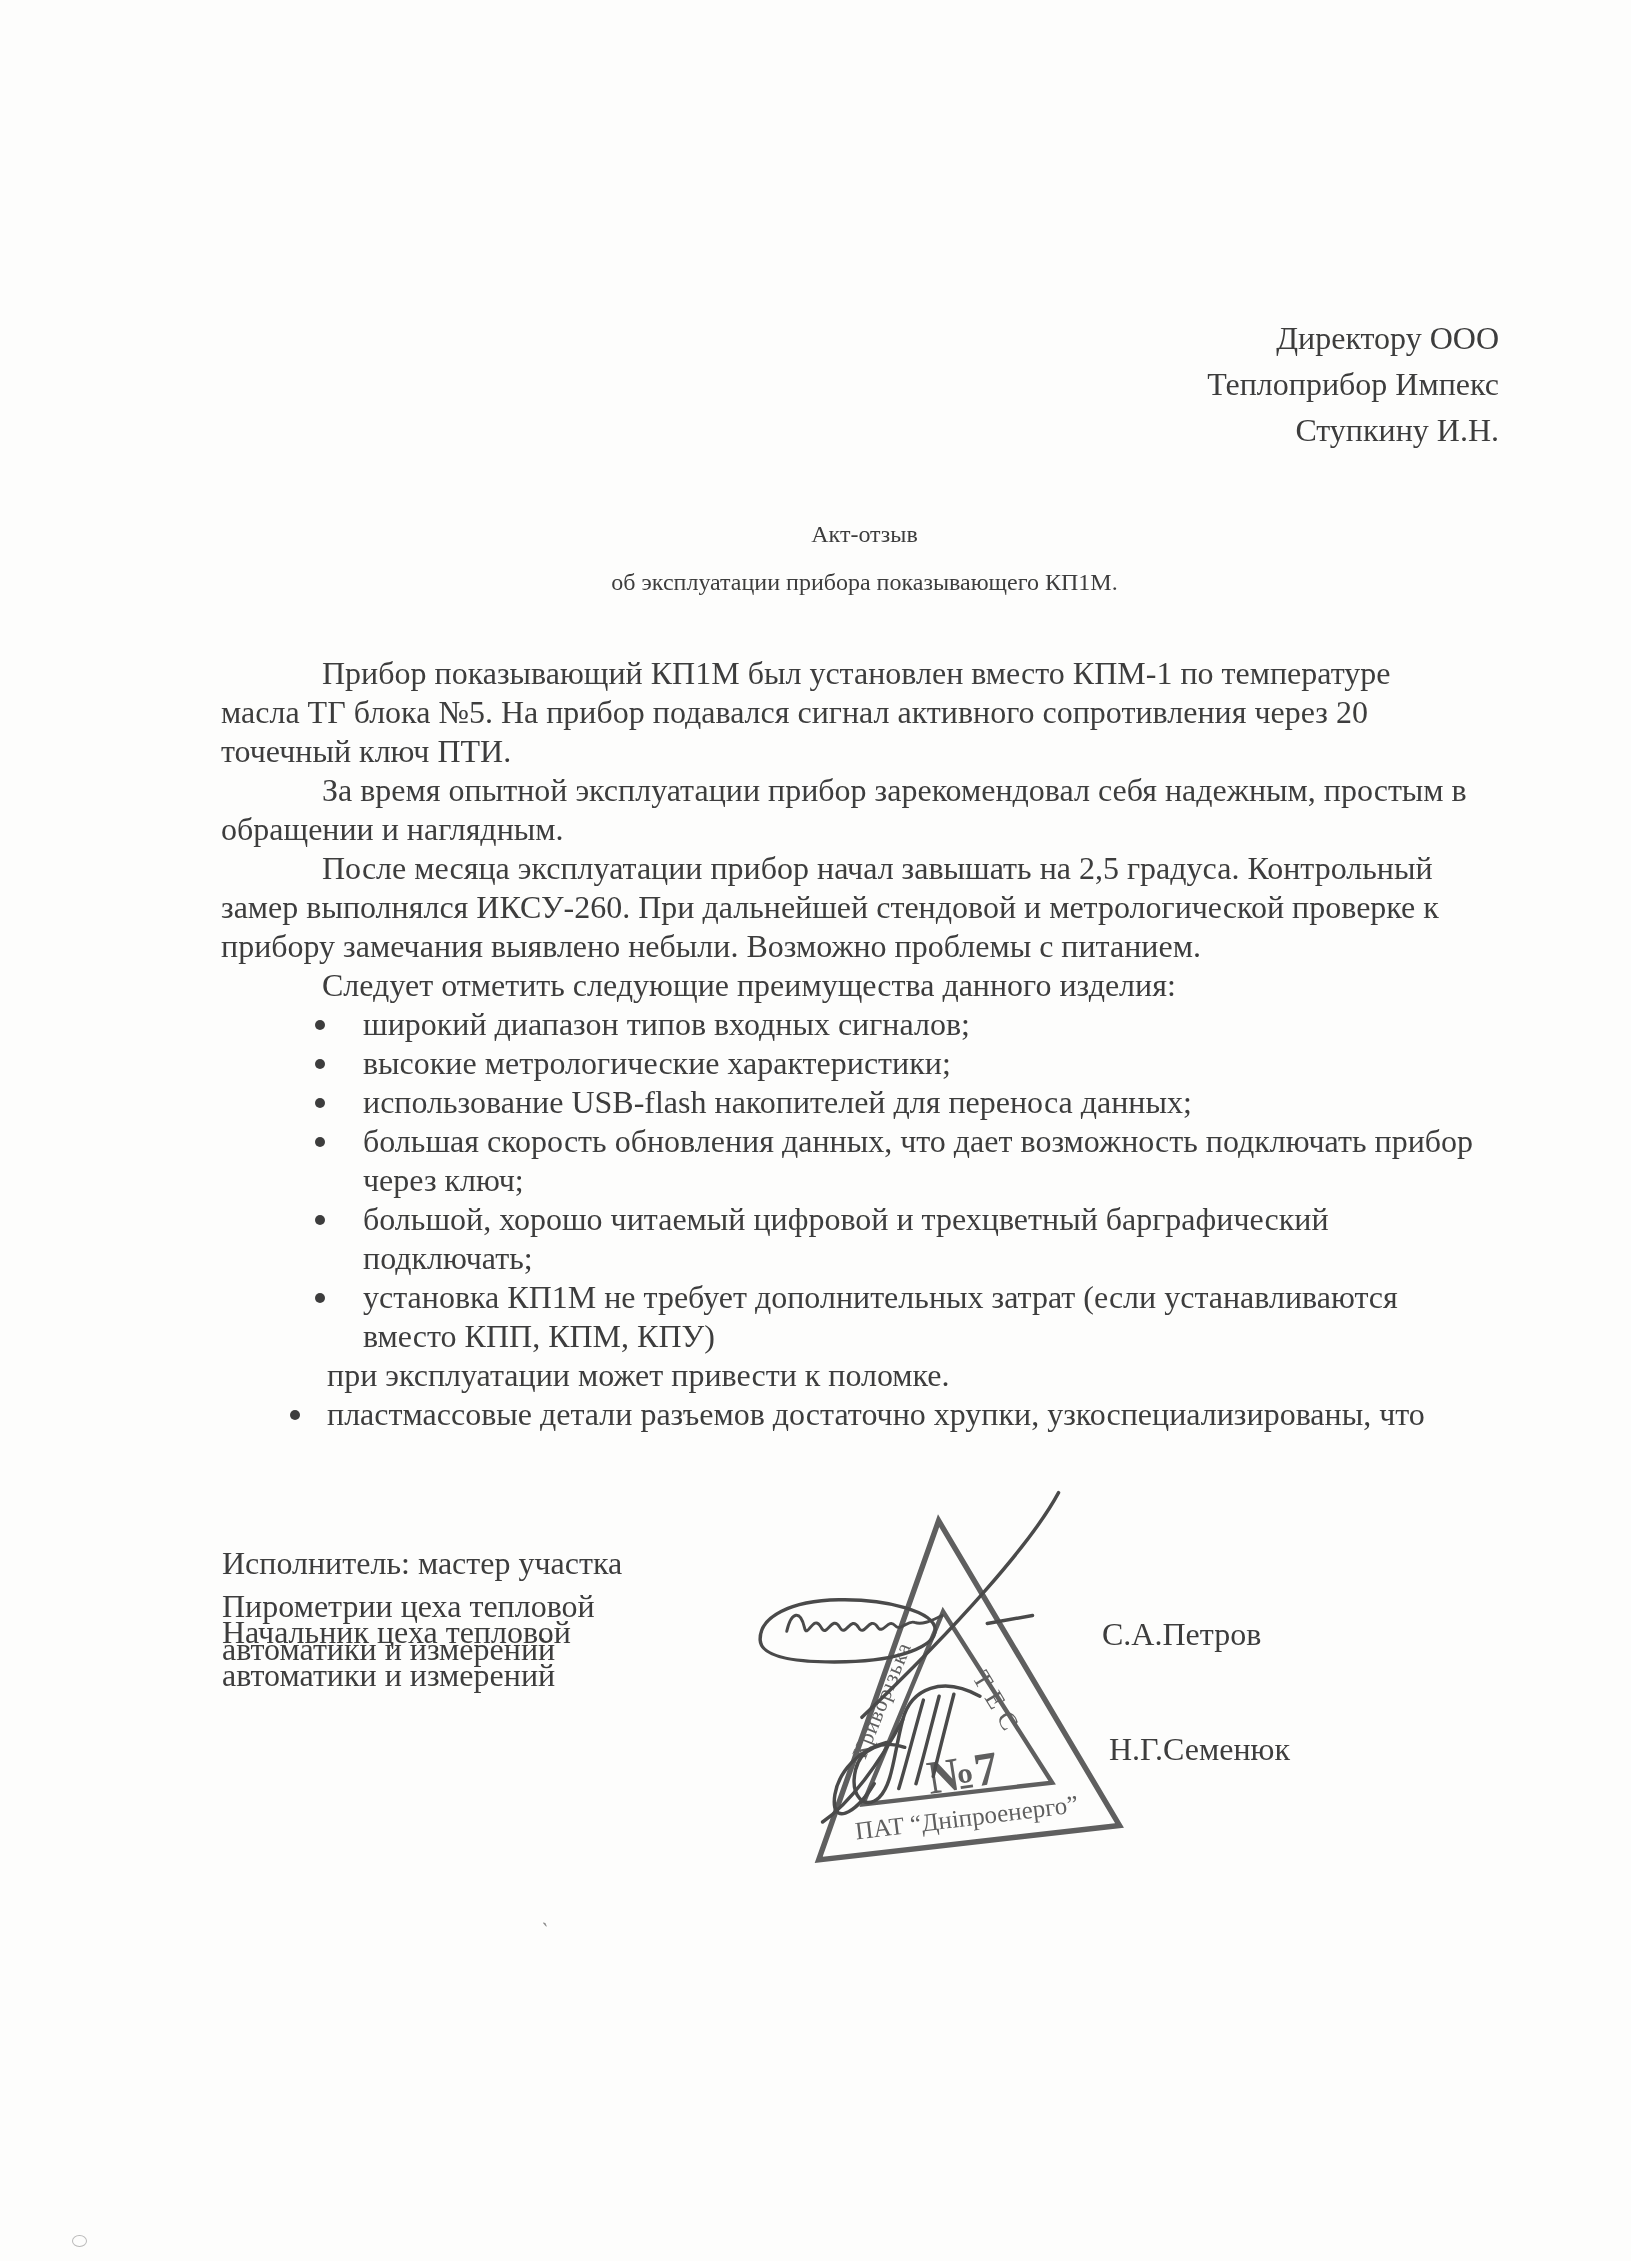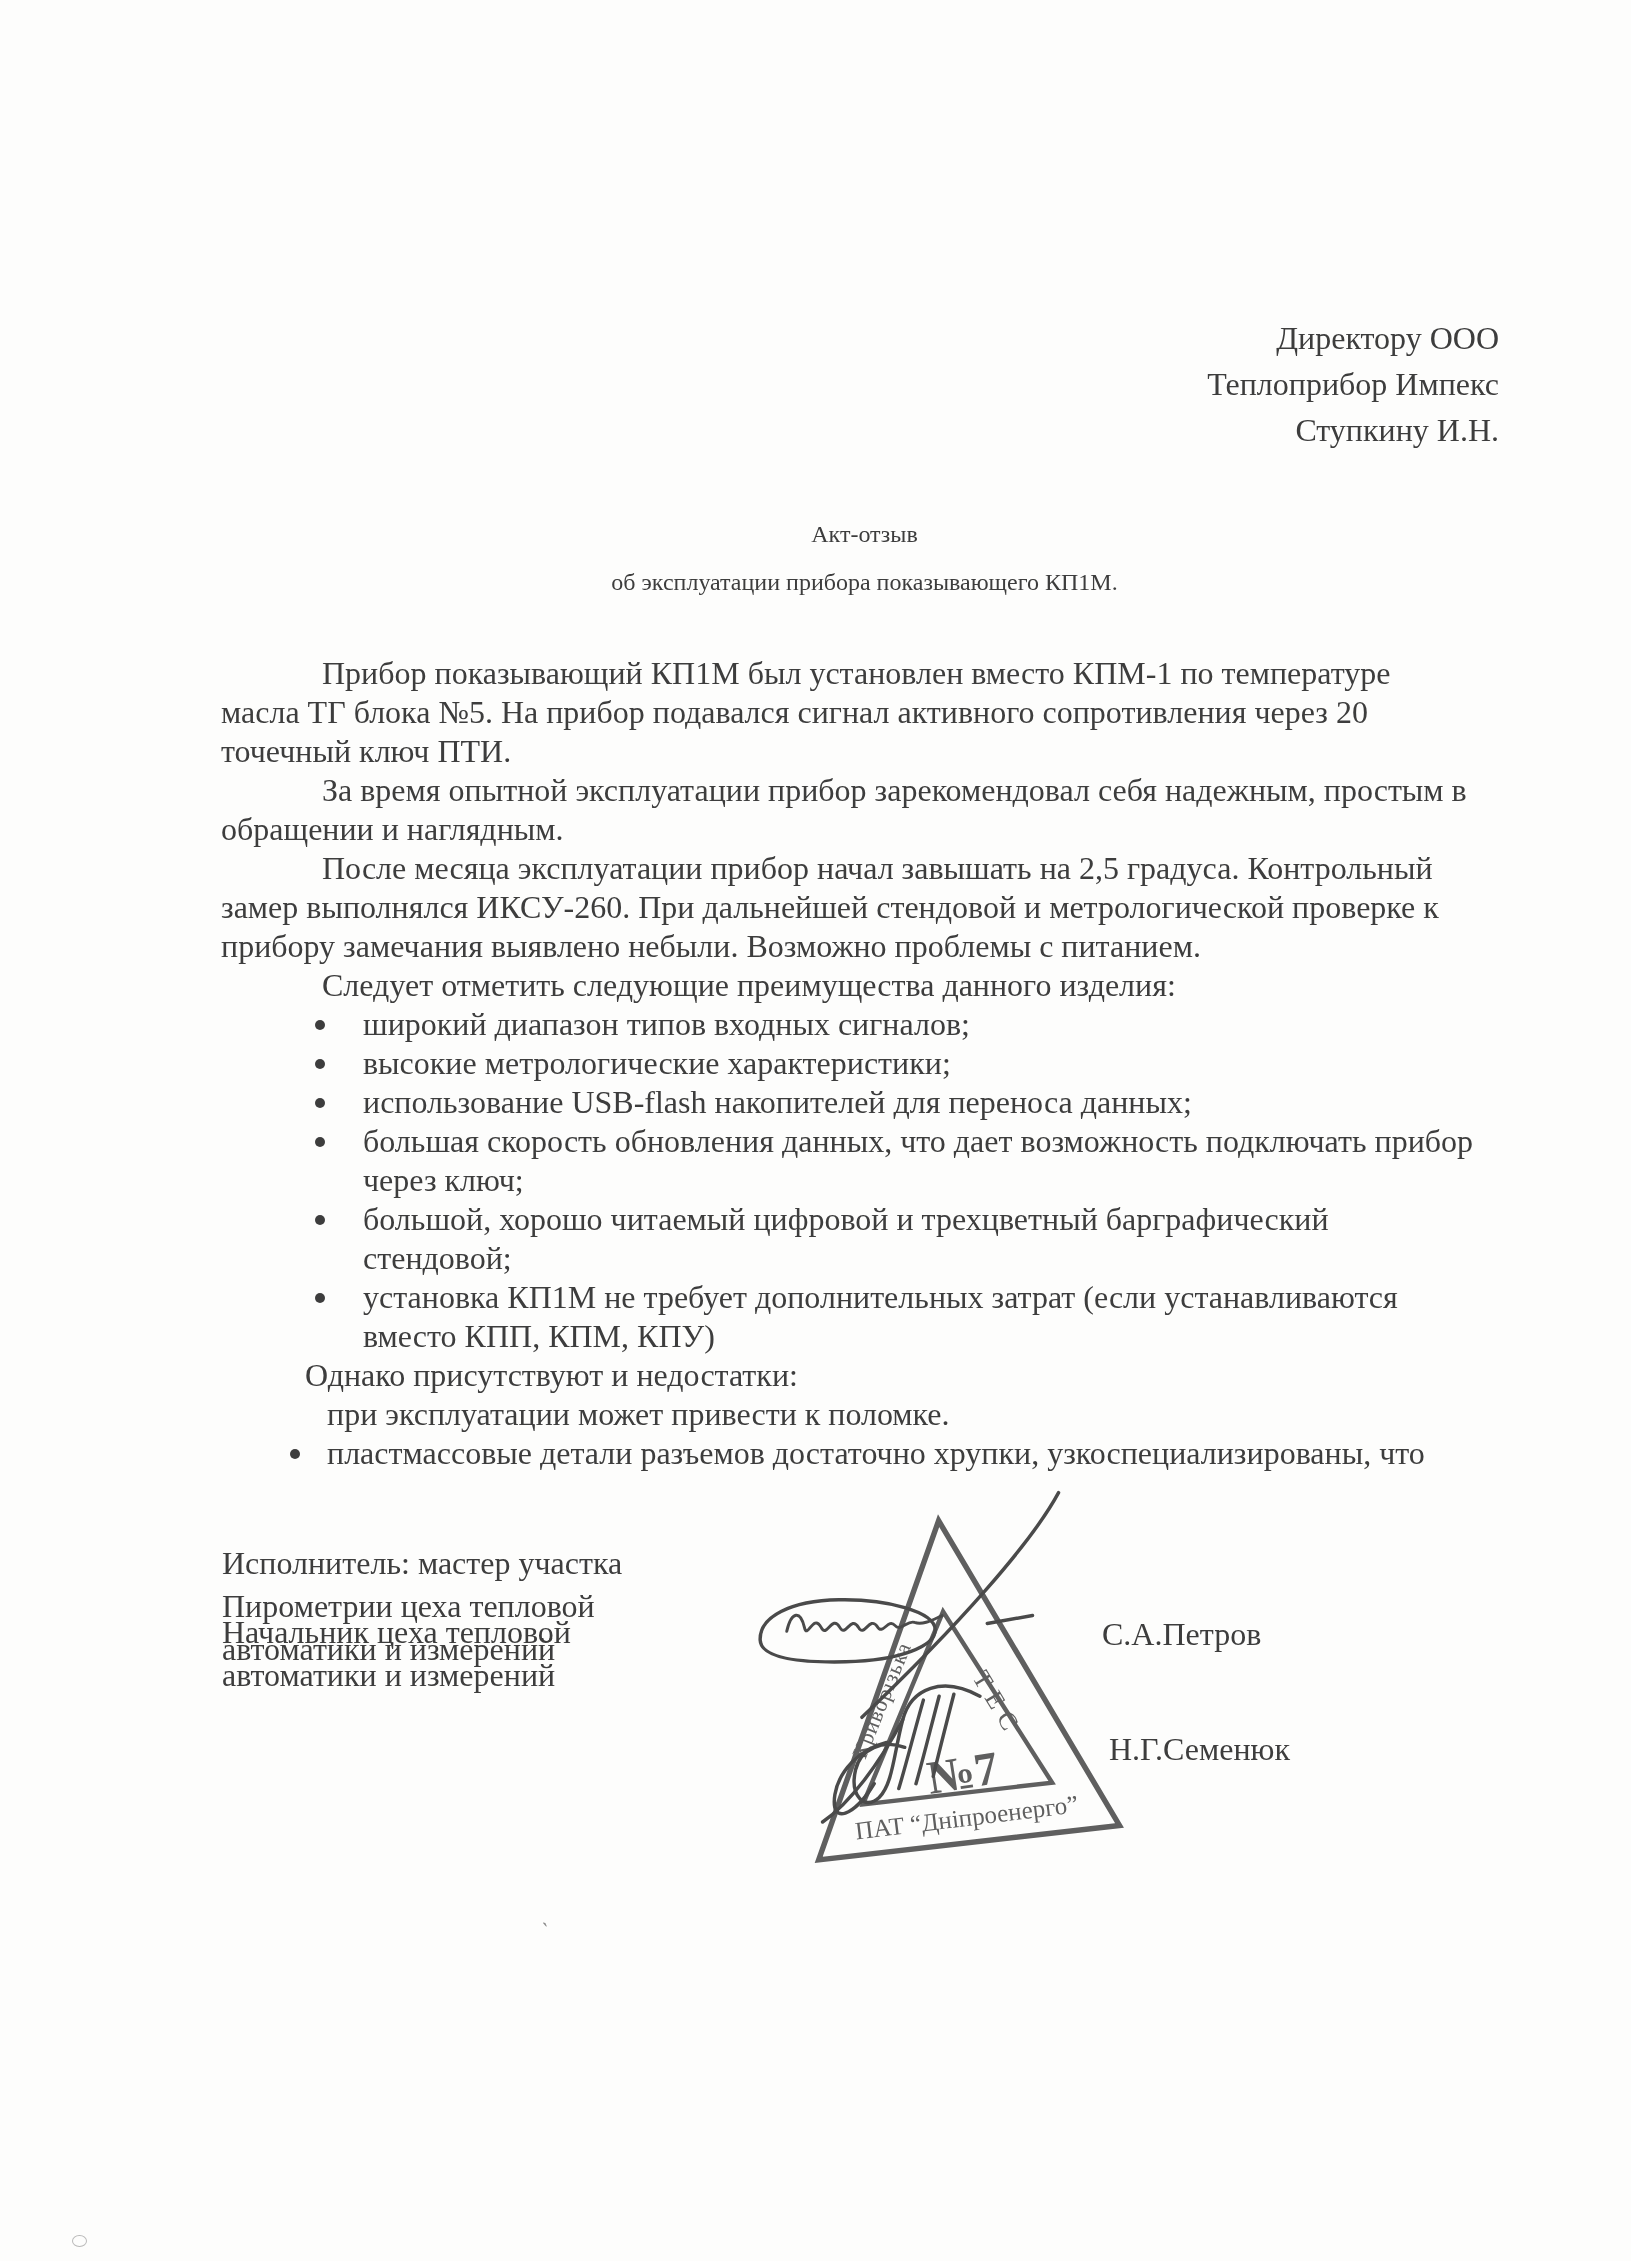--- a/index.html
+++ b/index.html
@@ -113,24 +113,23 @@
       <div class="ln indent">После месяца эксплуатации прибор начал завышать на 2,5 градуса. Контрольный</div>
       <div class="ln">замер выполнялся ИКСУ-260. При дальнейшей стендовой и метрологической проверке к</div>
       <div class="ln">прибору замечания выявлено небыли. Возможно проблемы с питанием.</div>
       <div class="ln indent">Следует отметить следующие преимущества данного изделия:</div>
       <div class="ln btext">широкий диапазон типов входных сигналов;<span class="bdot"></span></div>
       <div class="ln btext">высокие метрологические характеристики;<span class="bdot"></span></div>
       <div class="ln btext">использование USB-flash накопителей для переноса данных;<span class="bdot"></span></div>
       <div class="ln btext">большая скорость обновления данных, что дает возможность подключать прибор<span class="bdot"></span></div>
       <div class="ln btext">через ключ;</div>
       <div class="ln btext">большой, хорошо читаемый цифровой и трехцветный барграфический<span class="bdot"></span></div>
-      <div class="ln btext">стендовой;</div>
+      <div class="ln btext">подключать;</div>
       <div class="ln btext">установка КП1М не требует дополнительных затрат (если устанавливаются<span class="bdot"></span></div>
       <div class="ln btext">вместо КПП, КПМ, КПУ)</div>
-      <div class="ln however">Однако присутствуют и недостатки:</div>
       <div class="ln dtext">при эксплуатации может привести к поломке.</div>
       <div class="ln dtext">пластмассовые детали разъемов достаточно хрупки, узкоспециализированы, что<span class="ddot"></span></div>
     </div>
 
   <div class="sig-role sig-exec lines">
       <div class="ln">Исполнитель: мастер участка</div>
       <div class="ln">Пирометрии цеха тепловой</div>
       <div class="ln">автоматики и измерений</div>
     </div>
 

